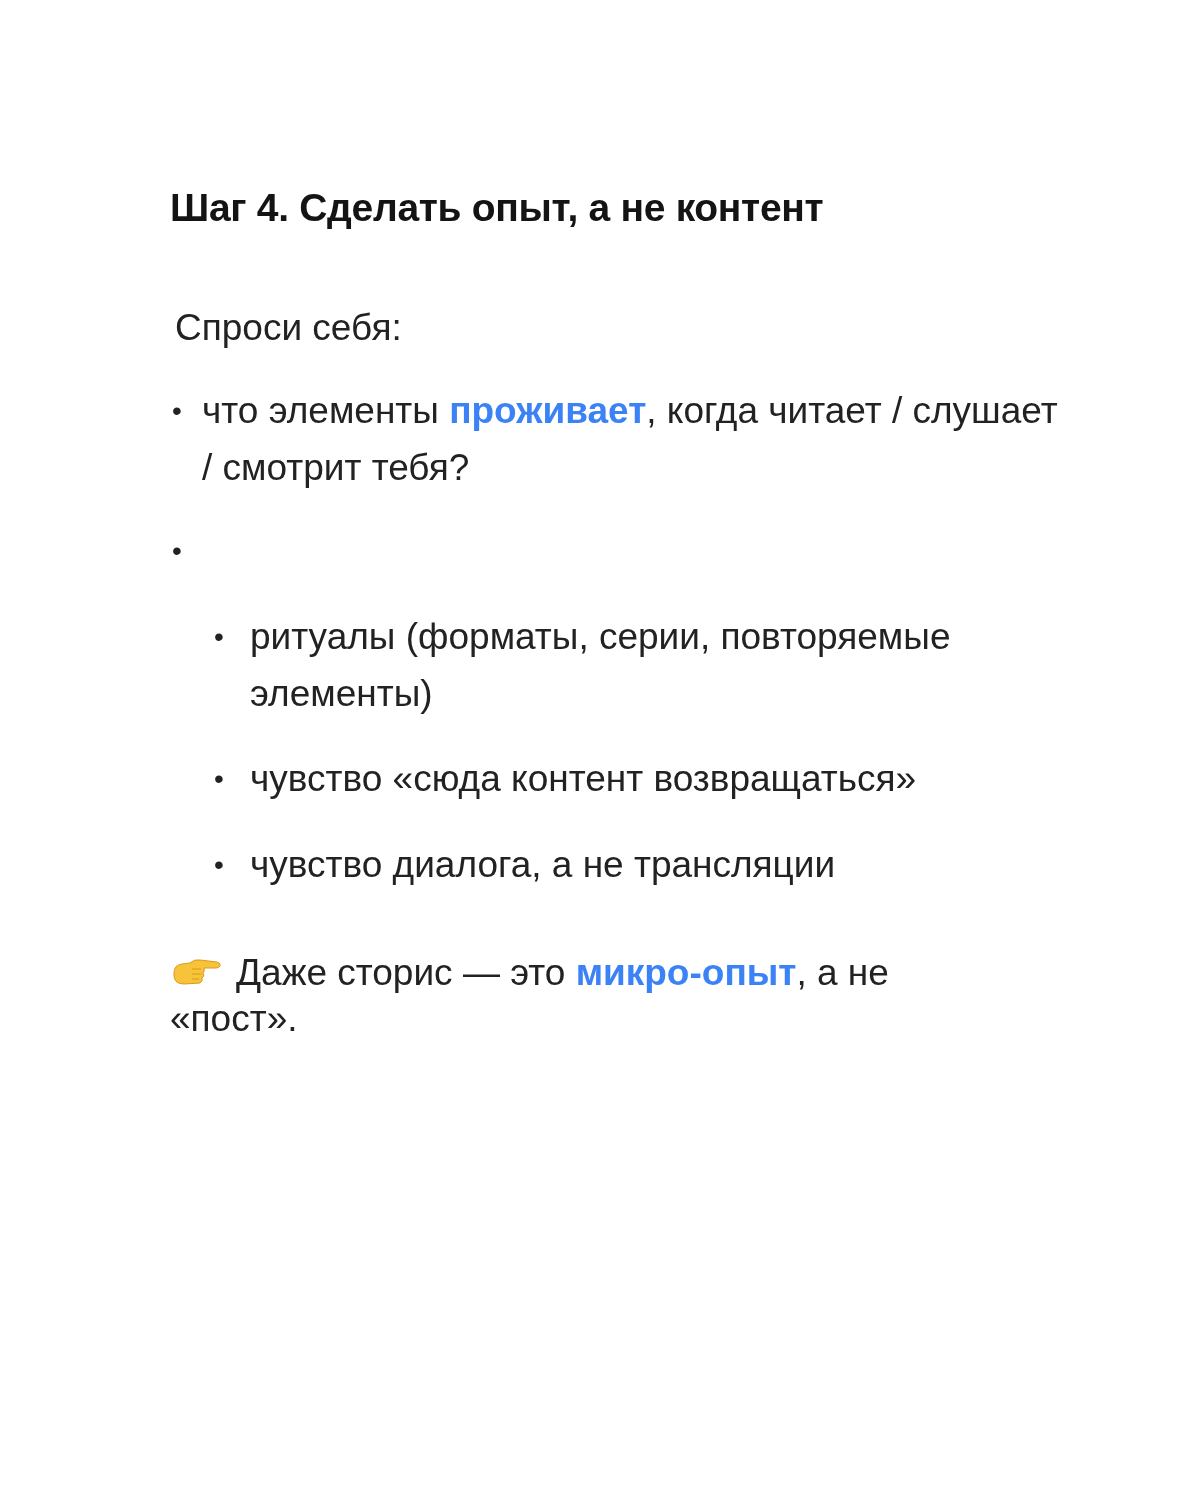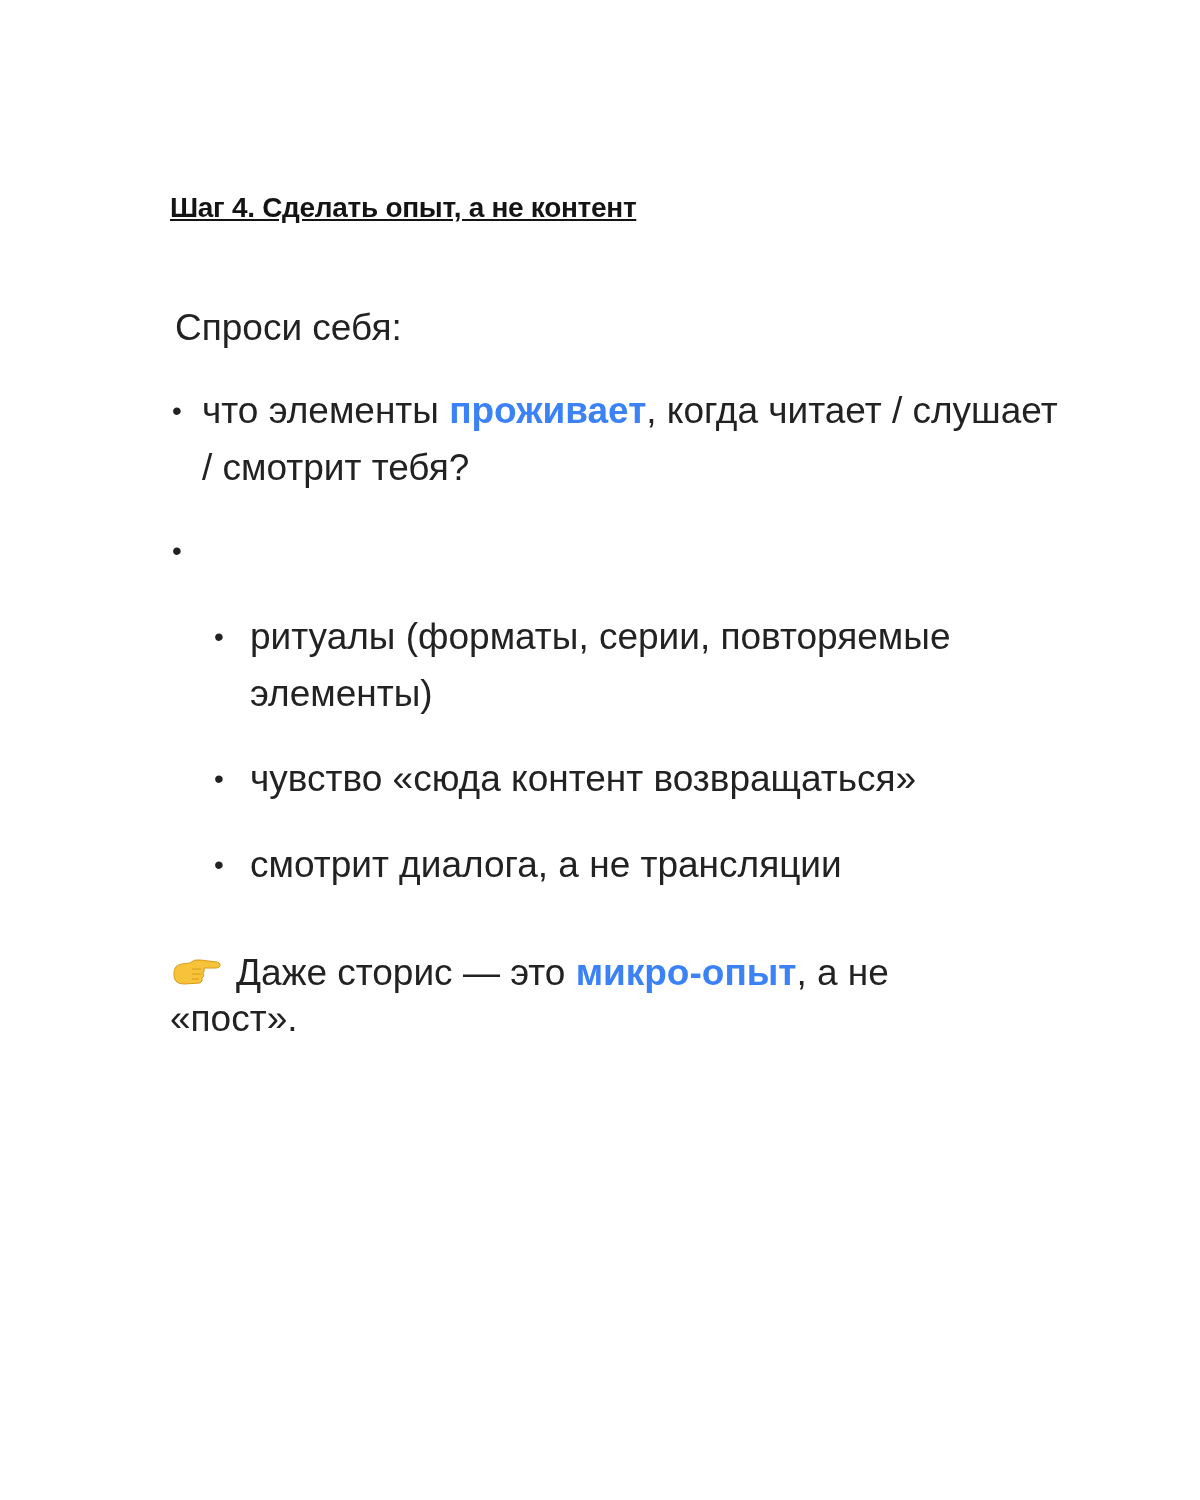--- a/index.html
+++ b/index.html
@@ -15,27 +15,26 @@
       font-family: "Liberation Sans", "DejaVu Sans", sans-serif;
       color: #1a1a1a;
     }
     .card {
       position: absolute;
       left: 170px;
       top: 178px;
       width: 900px;
     }
     .title {
-      font-size: 28px;
+      font-size: 39px;
       font-weight: bold;
       letter-spacing: -0.3px;
       margin: 0;
       line-height: 60px;
       color: #141414;
-      text-decoration: underline;
     }
     .intro {
       font-size: 37px;
       margin: 5px;
       position: absolute;
       top: 118px;
       line-height: 54px;
       color: #222;
     }
     .list {
@@ -115,21 +114,21 @@
   </ul>
   <ul class="list sub" style="top:572px;">
     <li class="item">
       <span class="bullet">•</span>
       <span>чувство «сюда контент возвращаться»</span>
     </li>
   </ul>
   <ul class="list sub" style="top:658px;">
     <li class="item">
       <span class="bullet">•</span>
-      <span>смотрит диалога, а не трансляции</span>
+      <span>чувство диалога, а не трансляции</span>
     </li>
   </ul>
 
   <p class="note" style="margin:0;">
     <span class="emoji">
       <svg width="52" height="36" viewBox="0 0 52 36">
         <path d="M4 20 Q4 12 12 11 L20 10 Q24 6 30 7 L47 9 Q51 10 50 13 Q49 15 46 15 L34 15 Q35 18 33 20 Q35 23 32 25 Q33 28 30 30 L14 31 Q4 31 4 22 Z" fill="#f7c33a" stroke="#d99a1a" stroke-width="1"></path>
         <path d="M31 16 L22 16 M31 21 L22 21 M29 26 L22 26" stroke="#d99a1a" stroke-width="1.2" fill="none"></path>
       </svg>
     </span><span>Даже сторис — это </span><b>микро-опыт</b><span>, а не «пост».</span>

